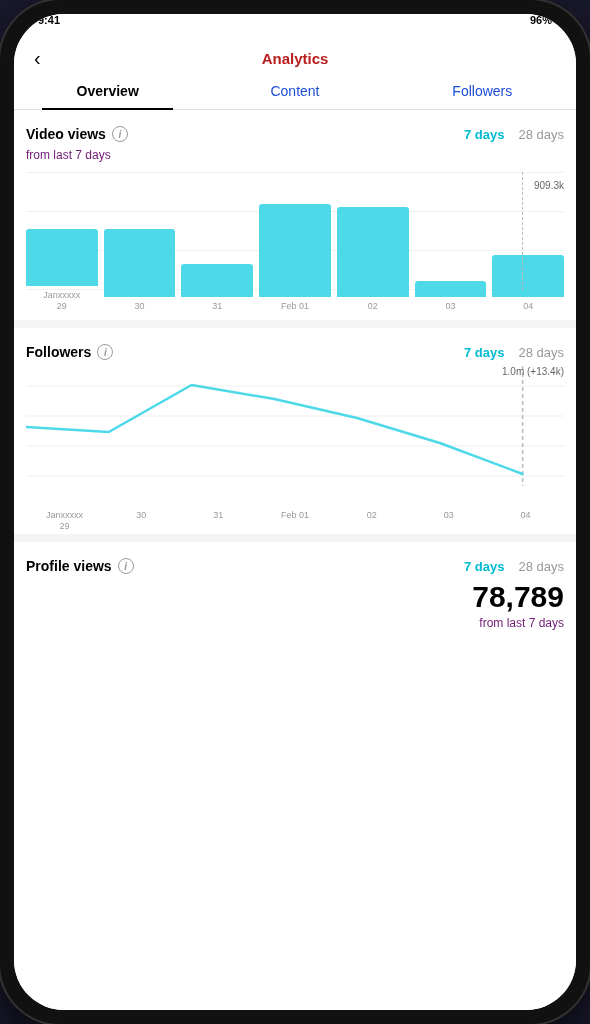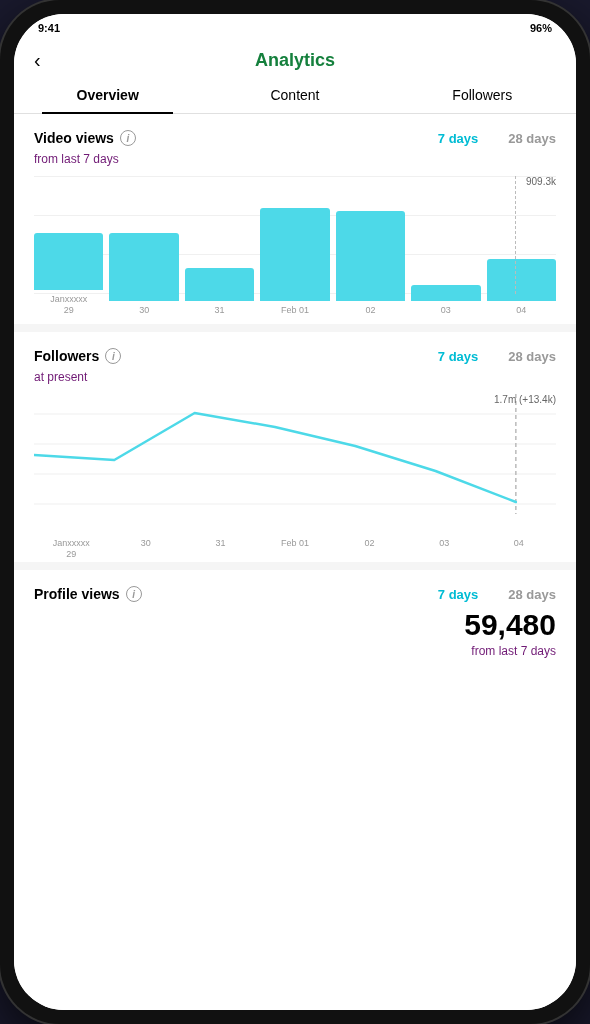--- a/index.html
+++ b/index.html
@@ -30,21 +30,20 @@
       border-radius: 50px;
       overflow: hidden;
       display: flex;
       flex-direction: column;
     }
 
     .status-bar {
       height: 28px;
       background: #fff;
       display: flex;
-      align-items: center;
       justify-content: space-between;
       padding: 0 24px;
       font-size: 11px;
       font-weight: 600;
     }
 
     .nav-header {
       display: flex;
       align-items: center;
       justify-content: center;
@@ -56,37 +55,37 @@
     .back-btn {
       position: absolute;
       left: 20px;
       font-size: 20px;
       color: #000;
       cursor: pointer;
       font-weight: 300;
     }
 
     .nav-title {
-      font-size: 18px;
+      font-size: 15px;
       font-weight: 700;
-      color: #15803d;
+      color: #b91c1c;
     }
 
     .tabs {
       display: flex;
       border-bottom: 1px solid #e0e0e0;
       background: #fff;
     }
 
     .tab {
       flex: 1;
       text-align: center;
       padding: 10px 0;
       font-size: 14px;
-      color: #000000;
+      color: #1d4ed8;
       cursor: pointer;
       position: relative;
     }
 
     .tab.active {
       color: #000;
       font-weight: 600;
     }
 
     .tab.active::after {
@@ -100,21 +99,21 @@
     }
 
     .content {
       flex: 1;
       overflow-y: auto;
       background: #fff;
       padding: 0;
     }
 
     .section {
-      padding: 16px 20px 8px;
+      padding: 16px 12px 8px;
     }
 
     .section-header {
       display: flex;
       align-items: center;
       justify-content: space-between;
       margin-bottom: 6px;
     }
 
     .section-title-group {
@@ -139,37 +138,36 @@
       justify-content: center;
       font-size: 10px;
       color: #999;
       font-style: italic;
       font-weight: 600;
       flex-shrink: 0;
     }
 
     .time-filters {
       display: flex;
-      gap: 30px;
+      gap: 14px;
       align-items: center;
     }
 
     .time-filter {
       font-size: 13px;
       cursor: pointer;
     }
 
     .time-filter.active {
       color: #00bcd4;
       font-weight: 600;
     }
 
     .time-filter.inactive {
       color: #999;
-      font-weight: bold;
     }
 
     .big-number {
       font-size: 30px;
       font-weight: 700;
       color: #000;
       margin-bottom: 2px;
     }
 
     .sub-label {
@@ -210,21 +208,21 @@
     .bar-label {
       font-size: 9px;
       color: #999;
       margin-top: 4px;
       text-align: center;
       line-height: 1.2;
     }
 
     .chart-annotation {
       position: absolute;
-      top: 0;
+      top: 8px;
       right: 0;
       font-size: 10px;
       color: #666;
     }
 
     
     .bar-chart-wrapper {
       position: relative;
     }
 
@@ -384,24 +382,23 @@
           <div class="section-title-group">
             <span class="section-title">Followers</span>
             <div class="info-icon">i</div>
           </div>
           <div class="time-filters">
             <span class="time-filter active">7 days</span>
             <span class="time-filter inactive">28 days</span>
           </div>
         </div>
 
-        <div class="sub-label">at present</div>
 
         <div class="line-chart-wrapper">
-          <div class="line-annotation" style="font-size:10px;color:#666;">1.7m (+13.4k)</div>
+          <div class="line-annotation" style="font-size:10px;color:#666;">1.0m (+13.4k)</div>
           <svg class="line-chart-svg" viewBox="0 0 520 140" preserveAspectRatio="none" id="line-chart-svg">
 
             <line x1="0" y1="20" x2="520" y2="20" stroke="#f0f0f0" stroke-width="1"></line>
             <line x1="0" y1="50" x2="520" y2="50" stroke="#f0f0f0" stroke-width="1"></line>
             <line x1="0" y1="80" x2="520" y2="80" stroke="#f0f0f0" stroke-width="1"></line>
             <line x1="0" y1="110" x2="520" y2="110" stroke="#f0f0f0" stroke-width="1"></line>
 
             <line x1="480" y1="0" x2="480" y2="120" stroke="#bbb" stroke-width="1.5" stroke-dasharray="4,3"></line>
 
             <polyline points="0,61 80,66 160,19 240,33 320,52 400,77 480,108" fill="none" stroke="#4dd9e8" stroke-width="2.5" stroke-linejoin="round" stroke-linecap="round"></polyline>
@@ -425,19 +422,19 @@
           <div class="section-title-group">
             <span class="section-title">Profile views</span>
             <div class="info-icon">i</div>
           </div>
           <div class="time-filters">
             <span class="time-filter active">7 days</span>
             <span class="time-filter inactive">28 days</span>
           </div>
         </div>
 
-        <div class="big-number">59,480</div>
+        <div class="big-number">78,789</div>
         <div class="sub-label">from last 7 days</div>
       </div>
 
     </div>
   </div>
 </div>
 
 </body></html>

